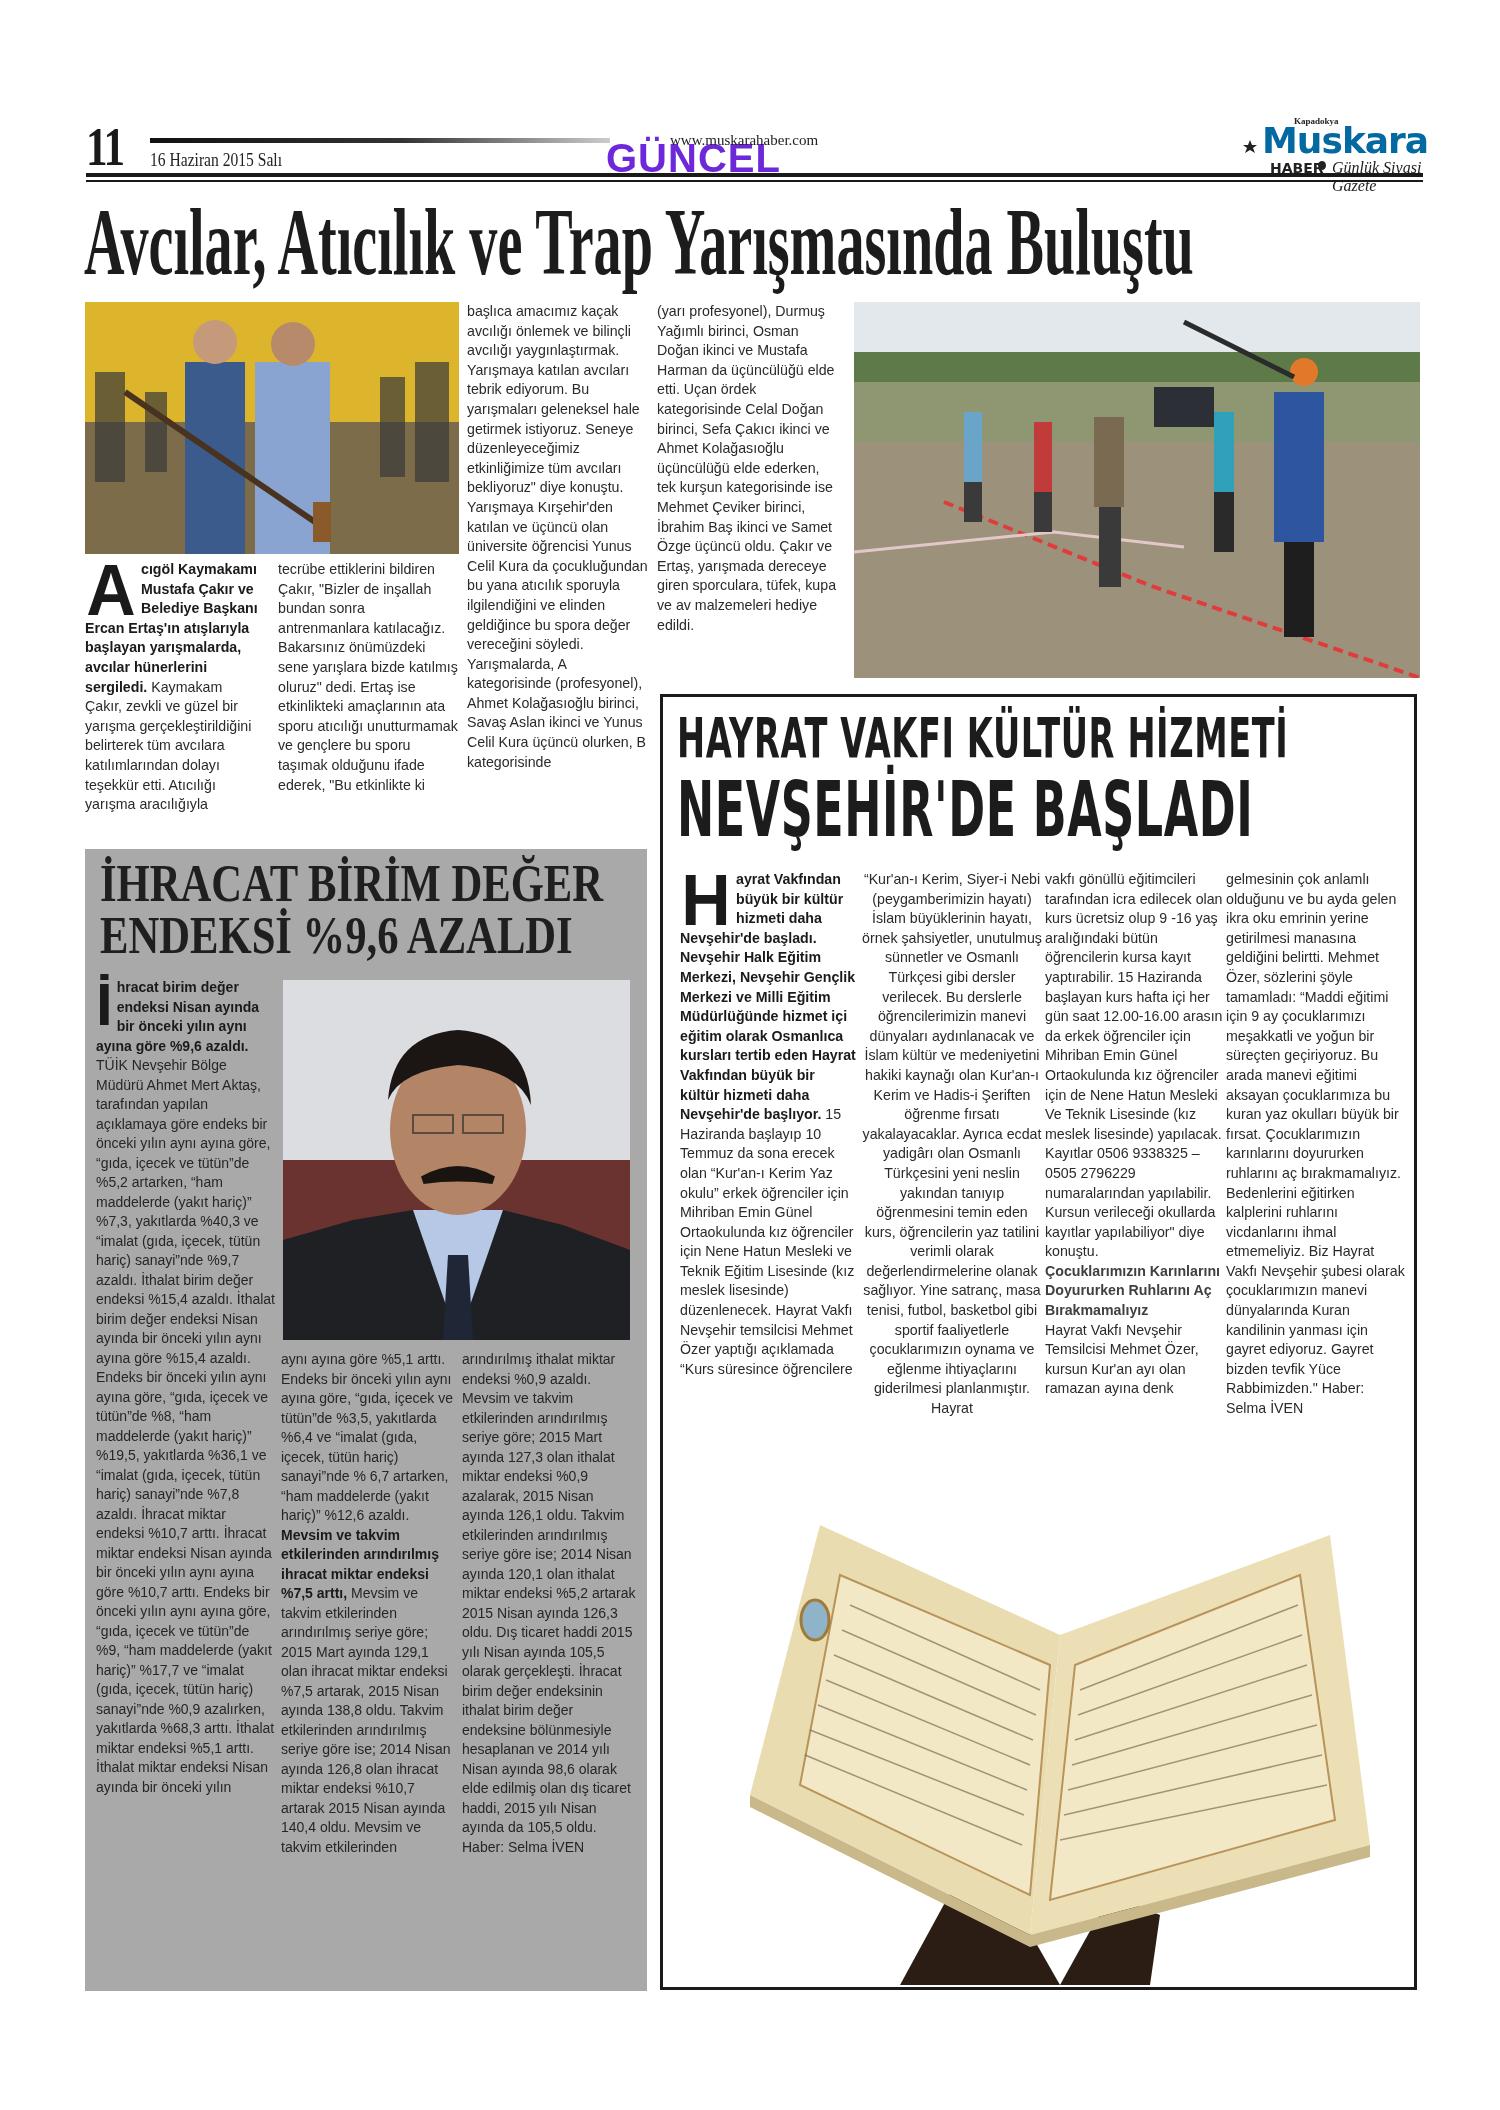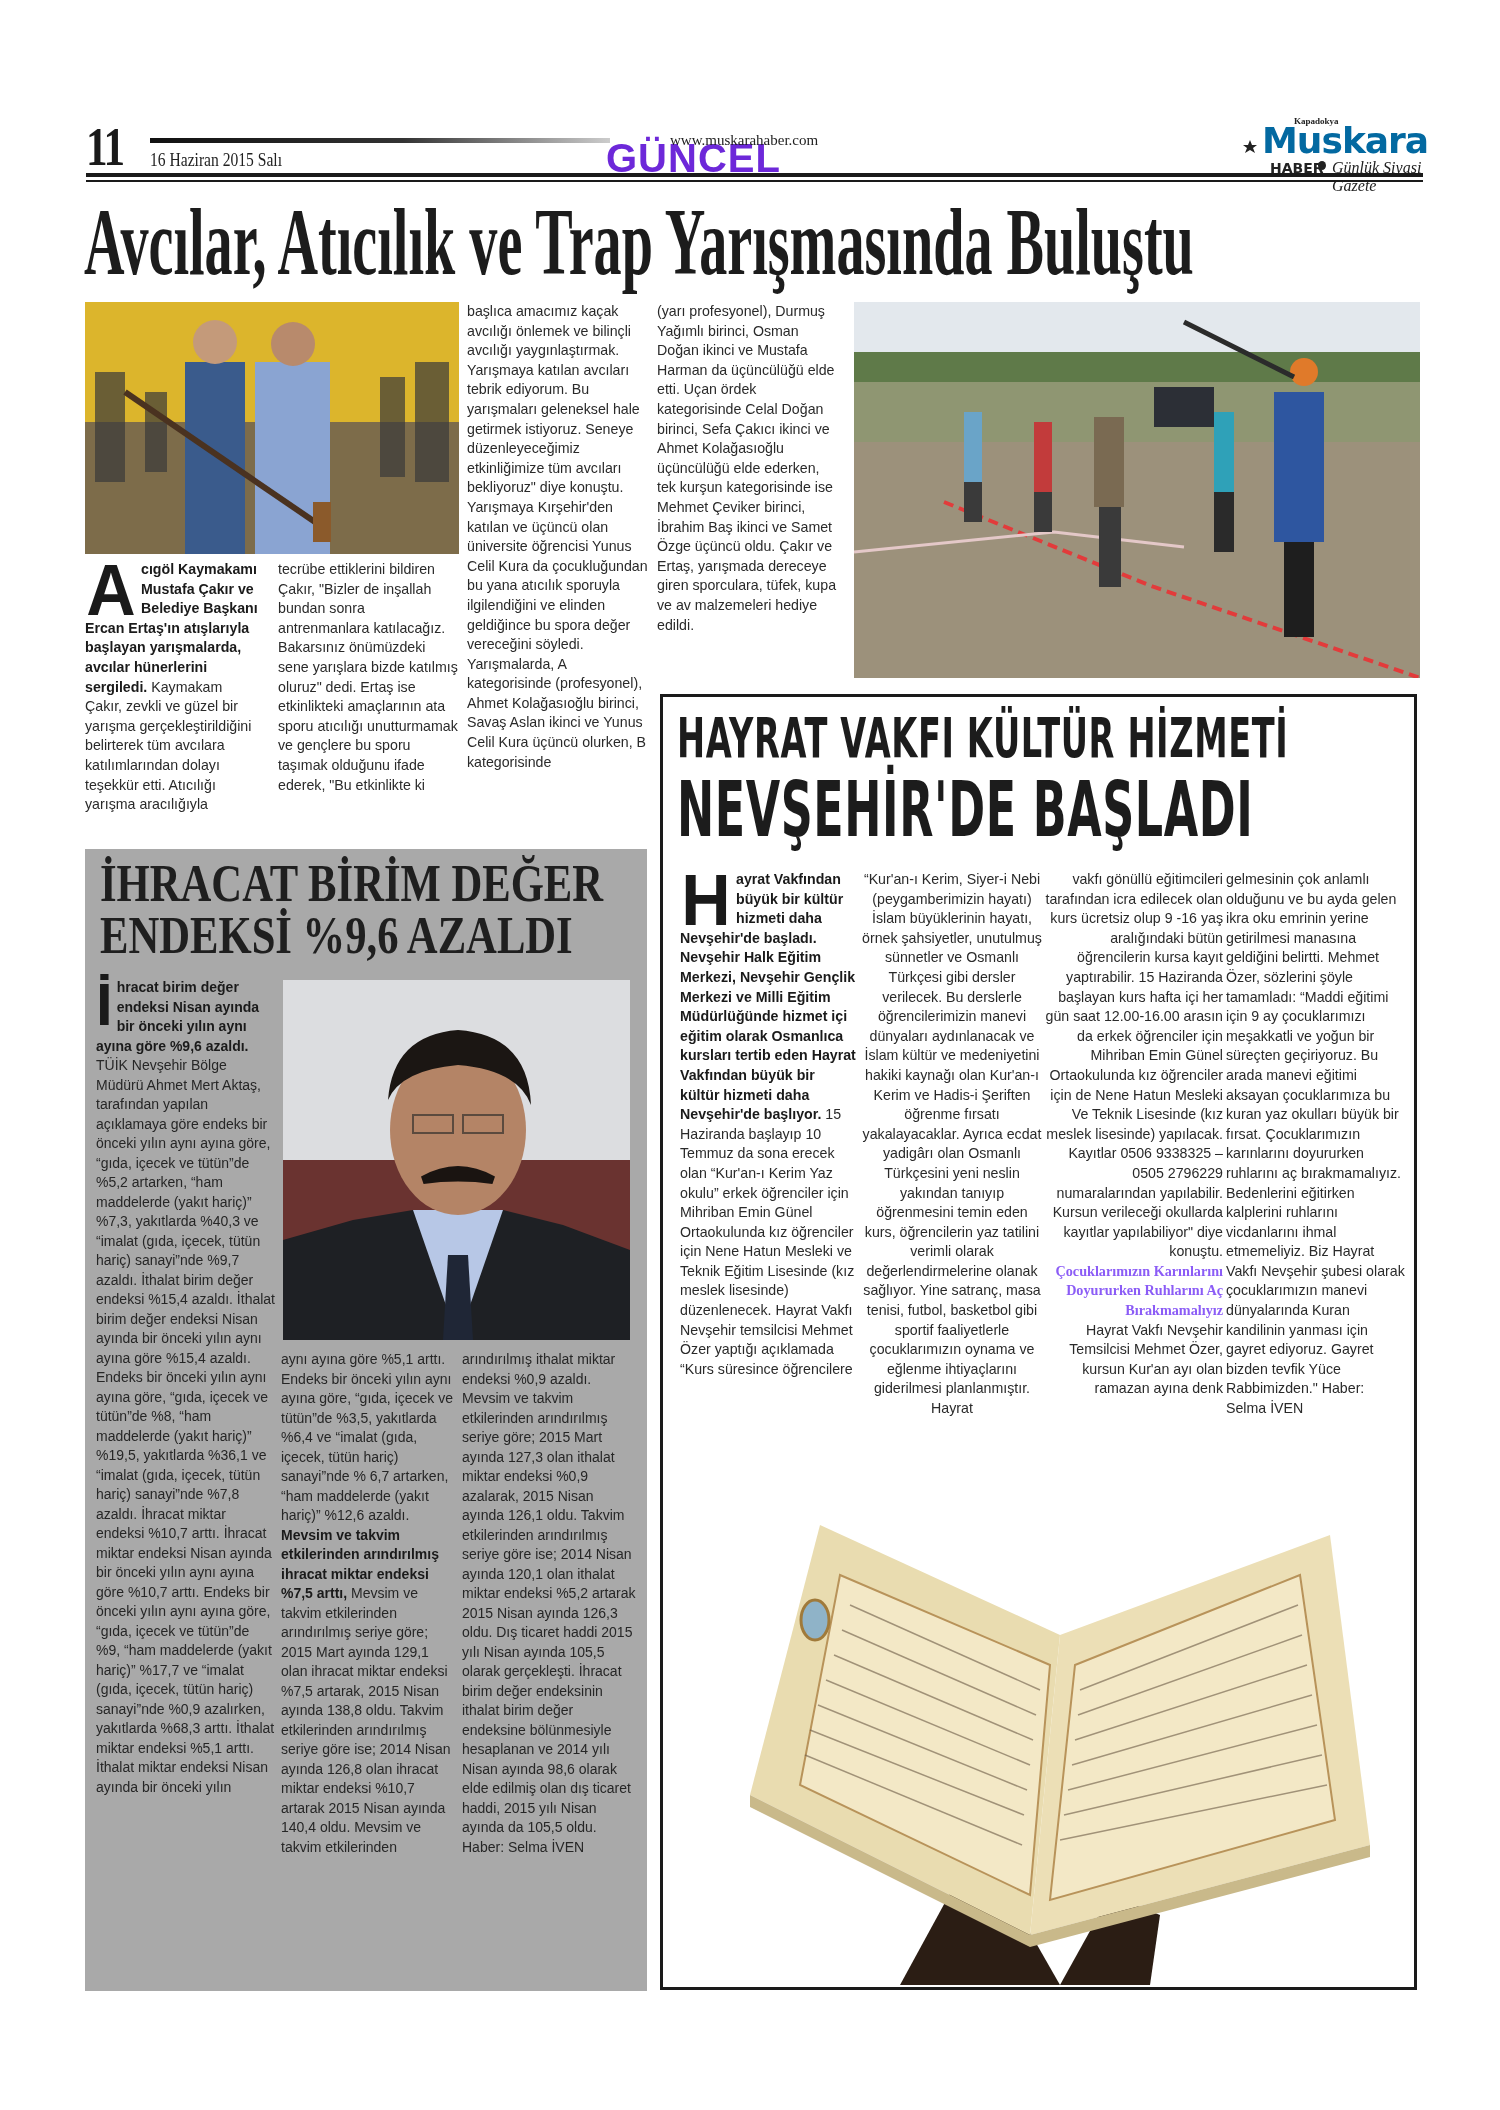--- a/index.html
+++ b/index.html
@@ -34,21 +34,21 @@
   .dropcap { float:left; font-family:"Liberation Sans",sans-serif; font-weight:bold; font-size:72px; line-height:56px; margin:2px 4px 0 0; color:#1a1a1a; transform:scaleX(0.95); }
   .dropcap-sm { float:left; font-family:"Liberation Sans",sans-serif; font-weight:bold; font-size:60px; line-height:50px; margin:2px 4px 0 0; color:#1a1a1a; }
   
   .graybox { left:85px; top:849px; width:562px; height:1142px; background:#a9a9a9; }
   .gray-headline { left:100px; top:858px; width:540px; font-family:"Liberation Serif",serif; font-weight:bold; font-size:52px; line-height:52px; color:#1f1f1f; transform:scaleX(0.82); transform-origin:left top; white-space:nowrap; }
   .graycol { color:#262626; font-size:14px; line-height:19.5px; }
   
   .box { left:660px; top:694px; width:757px; height:1296px; border:3px solid #1a1a1a; box-sizing:border-box; }
   .box-headline1 { left:677px; top:708px; font-family:"DejaVu Sans",sans-serif; font-weight:bold; font-size:56px; line-height:60px; color:#1c1c1c; transform:scaleX(0.6); transform-origin:left top; white-space:nowrap; letter-spacing:1px; }
   .box-headline2 { left:677px; top:770px; font-family:"DejaVu Sans",sans-serif; font-weight:bold; font-size:76px; line-height:80px; color:#1c1c1c; transform:scaleX(0.585); transform-origin:left top; white-space:nowrap; letter-spacing:1px; }
-  .subhead { font-weight:bold; color:#8b5cf6;font-family:Liberation Serif, serif; }
+  .subhead { font-weight:bold; color:#404040; }
 </style>
 </head>
 <body>
 
 <div class="abs page-num">11</div>
 <div class="abs hdr-bar"></div>
 <div class="abs date">16 Haziran 2015 Salı</div>
 <div class="abs section">GÜNCEL</div>
 <div class="abs website">www.muskarahaber.com</div>
 
@@ -166,21 +166,21 @@
 <div class="abs box-headline1">HAYRAT VAKFI KÜLTÜR HİZMETİ</div>
 <div class="abs box-headline2">NEVŞEHİR'DE BAŞLADI</div>
 
 <div class="abs col" style="left:680px; top:870px; width:178px;">
   <span class="dropcap">H</span><b>ayrat Vakfından büyük bir kültür hizmeti daha Nevşehir'de başladı. Nevşehir Halk Eğitim Merkezi, Nevşehir Gençlik Merkezi ve Milli Eğitim Müdürlüğünde hizmet içi eğitim olarak Osmanlıca kursları tertib eden Hayrat Vakfından büyük bir kültür hizmeti daha Nevşehir'de başlıyor.</b>
   <span>15 Haziranda başlayıp 10 Temmuz da sona erecek olan “Kur'an-ı Kerim Yaz okulu” erkek öğrenciler için Mihriban Emin Günel Ortaokulunda kız öğrenciler için Nene Hatun Mesleki ve Teknik Eğitim Lisesinde (kız meslek lisesinde) düzenlenecek. Hayrat Vakfı Nevşehir temsilcisi Mehmet Özer yaptığı açıklamada “Kurs süresince öğrencilere</span>
 </div>
 <div class="abs col" style="left:862px; top:870px; width:180px;text-align:center;">
   <span>“Kur'an-ı Kerim, Siyer-i Nebi (peygamberimizin hayatı) İslam büyüklerinin hayatı, örnek şahsiyetler, unutulmuş sünnetler ve Osmanlı Türkçesi gibi dersler verilecek. Bu derslerle öğrencilerimizin manevi dünyaları aydınlanacak ve İslam kültür ve medeniyetini hakiki kaynağı olan Kur'an-ı Kerim ve Hadis-i Şeriften öğrenme fırsatı yakalayacaklar. Ayrıca ecdat yadigârı olan Osmanlı Türkçesini yeni neslin yakından tanıyıp öğrenmesini temin eden kurs, öğrencilerin yaz tatilini verimli olarak değerlendirmelerine olanak sağlıyor. Yine satranç, masa tenisi, futbol, basketbol gibi sportif faaliyetlerle çocuklarımızın oynama ve eğlenme ihtiyaçlarını giderilmesi planlanmıştır. Hayrat</span>
 </div>
-<div class="abs col" style="left:1045px; top:870px; width:178px;text-align:right;">
+<div class="abs col" style="left:1045px; top:870px; width:178px;">
   <span>vakfı gönüllü eğitimcileri tarafından icra edilecek olan kurs ücretsiz olup 9 -16 yaş aralığındaki bütün öğrencilerin kursa kayıt yaptırabilir. 15 Haziranda başlayan kurs hafta içi her gün saat 12.00-16.00 arasın da erkek öğrenciler için Mihriban Emin Günel Ortaokulunda kız öğrenciler için de Nene Hatun Mesleki Ve Teknik Lisesinde (kız meslek lisesinde) yapılacak. Kayıtlar 0506 9338325 – 0505 2796229 numaralarından yapılabilir. Kursun verileceği okullarda kayıtlar yapılabiliyor" diye konuştu.</span>
   <div class="subhead">Çocuklarımızın Karınlarını Doyururken Ruhlarını Aç Bırakmamalıyız</div>
   <span>Hayrat Vakfı Nevşehir Temsilcisi Mehmet Özer, kursun Kur'an ayı olan ramazan ayına denk</span>
 </div>
 <div class="abs col" style="left:1226px; top:870px; width:182px;">
   <span>gelmesinin çok anlamlı olduğunu ve bu ayda gelen ikra oku emrinin yerine getirilmesi manasına geldiğini belirtti. Mehmet Özer, sözlerini şöyle tamamladı: “Maddi eğitimi için 9 ay çocuklarımızı meşakkatli ve yoğun bir süreçten geçiriyoruz. Bu arada manevi eğitimi aksayan çocuklarımıza bu kuran yaz okulları büyük bir fırsat. Çocuklarımızın karınlarını doyururken ruhlarını aç bırakmamalıyız. Bedenlerini eğitirken kalplerini ruhlarını vicdanlarını ihmal etmemeliyiz. Biz Hayrat Vakfı Nevşehir şubesi olarak çocuklarımızın manevi dünyalarında Kuran kandilinin yanması için gayret ediyoruz. Gayret bizden tevfik Yüce Rabbimizden." Haber: Selma İVEN</span>
 </div>
 
 <div class="abs quran">
   <svg width="670" height="470" viewBox="0 0 670 470">

